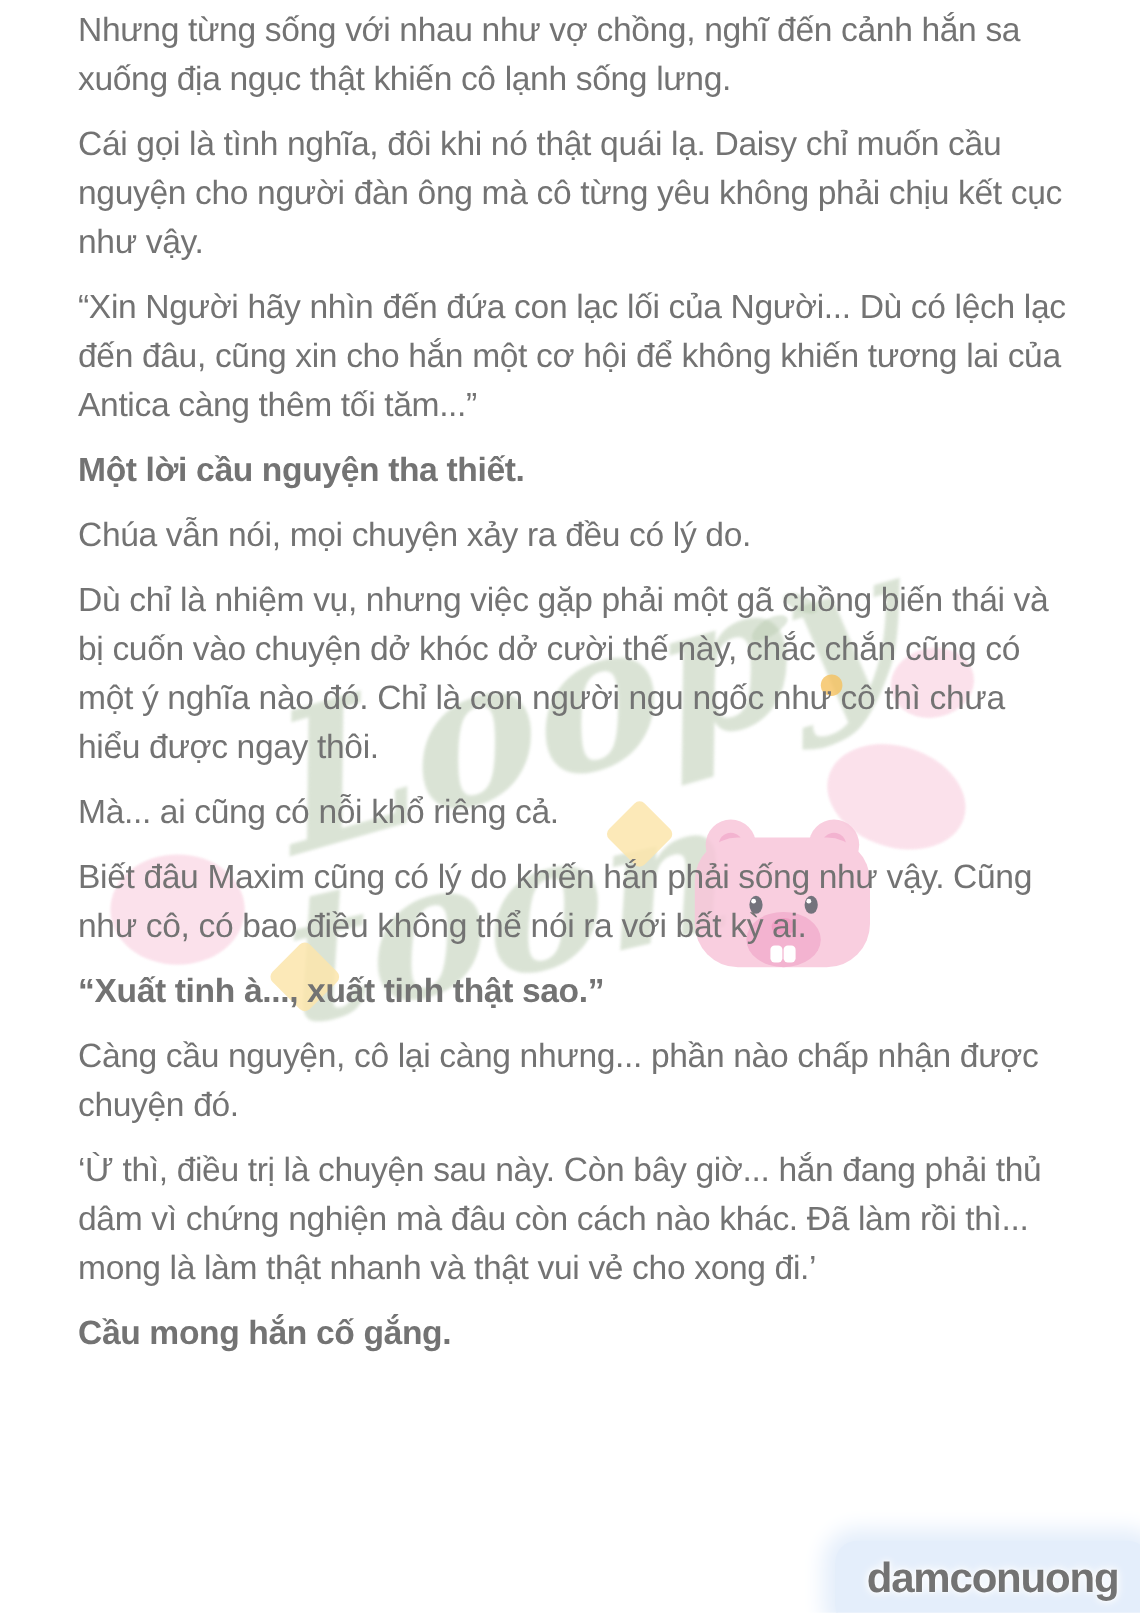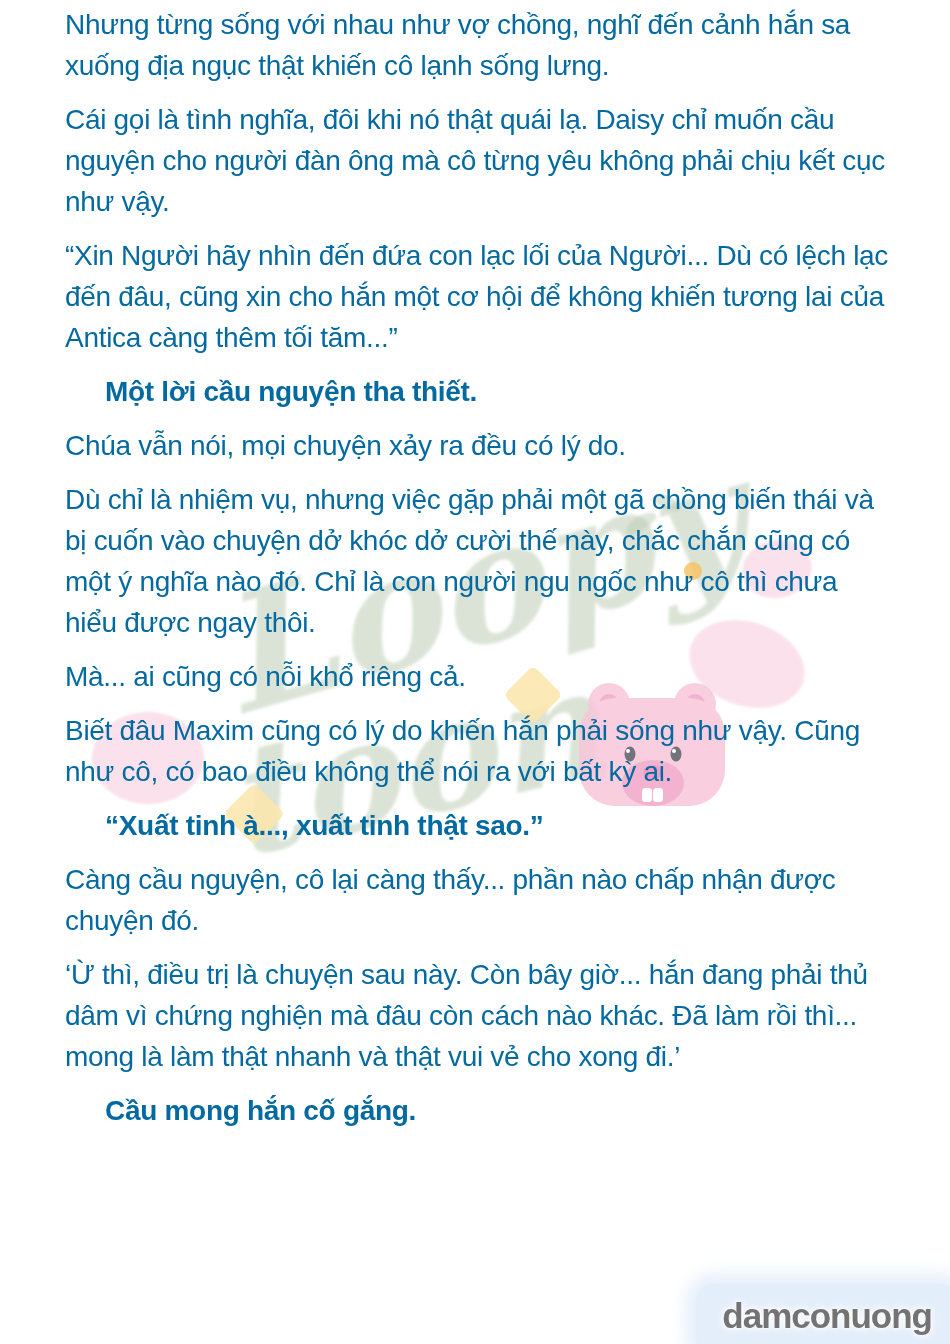--- a/index.html
+++ b/index.html
@@ -16,25 +16,25 @@
     position: absolute;
     left: 65px; top: 4px;
     width: 824px;
     z-index: 2;
   }
   .content p {
     margin: 0 0 13px 0;
     font-size: 28px;
     line-height: 41px;
     letter-spacing: -0.3px;
-    color: #0369a1;
+    color: #737373;
     font-weight: 400;
     text-align: left;
   }
-  .content p.em { font-weight: 700; margin-left: 40px; }
+  .content p.em { font-weight: 700; }
 
   
   .watermark {
     position: absolute; inset: 0;
     z-index: 1;
     pointer-events: none;
   }
   .wm-script {
     position: absolute;
     font-family: "DejaVu Serif", serif;
@@ -146,20 +146,20 @@
 <div class="content">
     <p>Nhưng từng sống với nhau như vợ chồng, nghĩ đến cảnh hắn sa xuống địa ngục thật khiến cô lạnh sống lưng.</p>
     <p>Cái gọi là tình nghĩa, đôi khi nó thật quái lạ. Daisy chỉ muốn cầu nguyện cho người đàn ông mà cô từng yêu không phải chịu kết cục như vậy.</p>
     <p>“Xin Người hãy nhìn đến đứa con lạc lối của Người... Dù có lệch lạc đến đâu, cũng xin cho hắn một cơ hội để không khiến tương lai của Antica càng thêm tối tăm...”</p>
     <p class="em">Một lời cầu nguyện tha thiết.</p>
     <p>Chúa vẫn nói, mọi chuyện xảy ra đều có lý do.</p>
     <p>Dù chỉ là nhiệm vụ, nhưng việc gặp phải một gã chồng biến thái và bị cuốn vào chuyện dở khóc dở cười thế này, chắc chắn cũng có một ý nghĩa nào đó. Chỉ là con người ngu ngốc như cô thì chưa hiểu được ngay thôi.</p>
     <p>Mà... ai cũng có nỗi khổ riêng cả.</p>
     <p>Biết đâu Maxim cũng có lý do khiến hắn phải sống như vậy. Cũng như cô, có bao điều không thể nói ra với bất kỳ ai.</p>
     <p class="em">“Xuất tinh à..., xuất tinh thật sao.”</p>
-    <p>Càng cầu nguyện, cô lại càng thấy... phần nào chấp nhận được chuyện đó.</p>
+    <p>Càng cầu nguyện, cô lại càng nhưng... phần nào chấp nhận được chuyện đó.</p>
     <p>‘Ừ thì, điều trị là chuyện sau này. Còn bây giờ... hắn đang phải thủ dâm vì chứng nghiện mà đâu còn cách nào khác. Đã làm rồi thì... mong là làm thật nhanh và thật vui vẻ cho xong đi.’</p>
     <p class="em">Cầu mong hắn cố gắng.</p>
   </div>
 
 <div class="badge">
   <span>damconuong</span>
 </div>
 
 </body></html>

